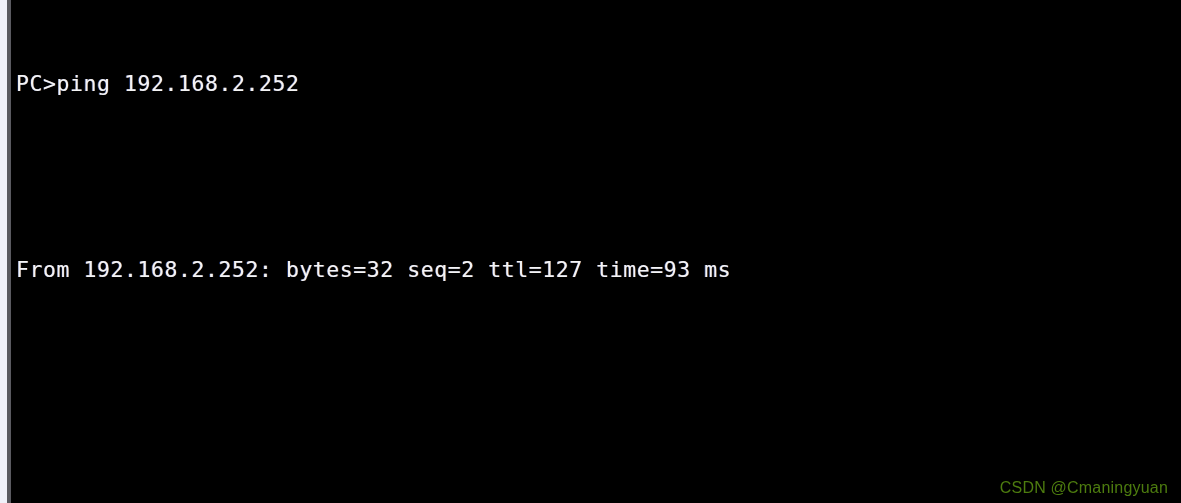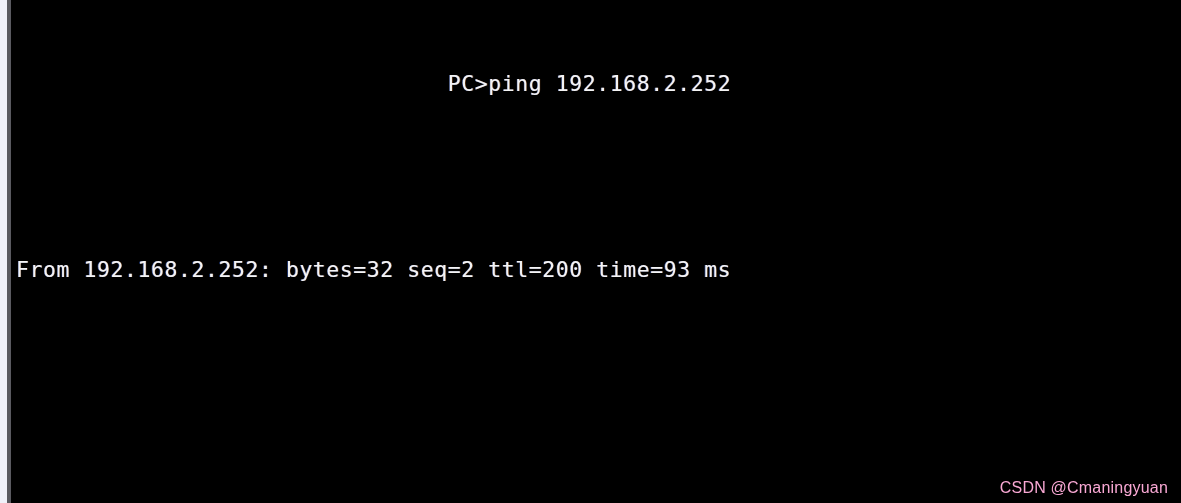--- a/index.html
+++ b/index.html
@@ -51,47 +51,46 @@
     font-size: 21.5px;
     line-height: 31px;
     letter-spacing: 0.55px;
     color: #f4f4f4;
     white-space: pre;
     text-shadow: -0.6px 0 rgba(80,130,255,0.55), 0.6px 0 rgba(255,150,60,0.40);
   }
   .line {
     height: 31px;
     white-space: pre;
-    text-align: right;
   }
   .line.blank { color: transparent; }
   #watermark {
     position: absolute;
     right: 13px;
     bottom: 6px;
     font-family: "Liberation Sans", sans-serif;
     font-size: 16px;
-    color: #f9a8d4;
+    color: #4d7c0f;
     letter-spacing: 0.2px;
     white-space: pre;
   }
 </style>
 </head>
 <body>
 
 <div id="screen">
 
   <div id="left-strip"></div>
   <div id="left-rule"></div>
 
   <div id="terminal">
     <div id="console-output">
       <div class="line">PC&gt;ping 192.168.2.252</div>
       <div class="line blank"></div>
-      <div class="line">From 192.168.2.252: bytes=32 seq=2 ttl=200 time=93 ms</div>
+      <div class="line">From 192.168.2.252: bytes=32 seq=2 ttl=127 time=93 ms</div>
       
       
       
       
       
       
       
       
       
     </div>

